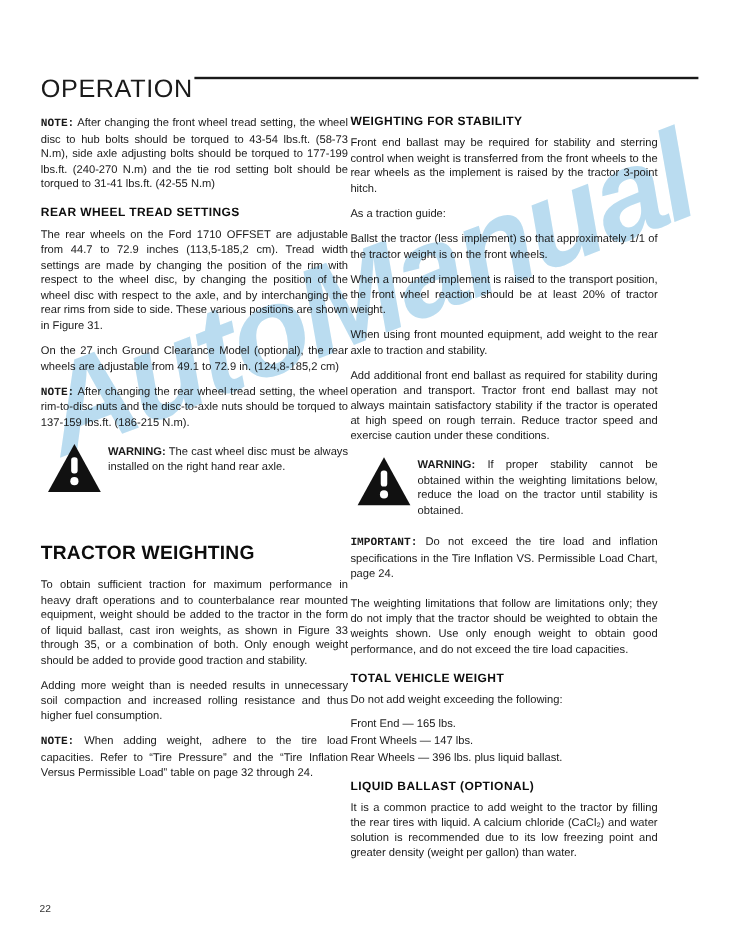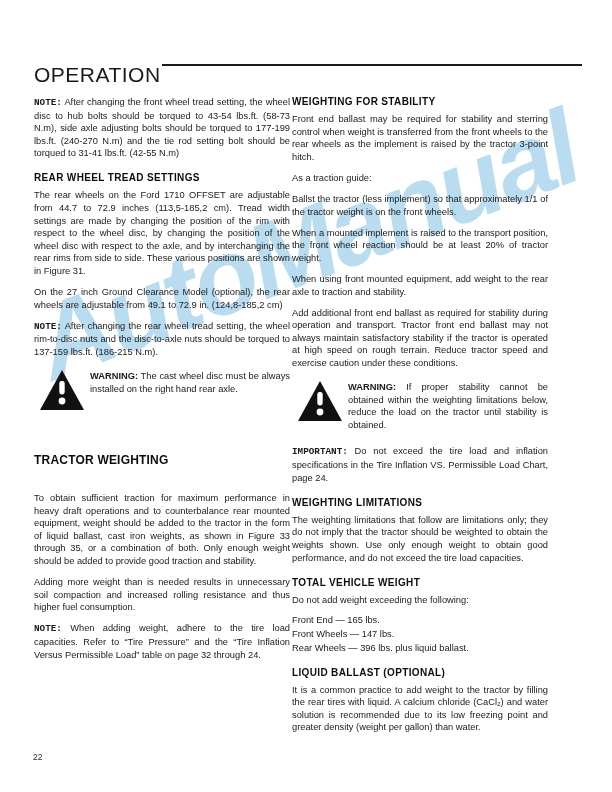--- a/index.html
+++ b/index.html
@@ -105,23 +105,23 @@
     font-family: Liberation Mono, monospace;
   }
   .section-head {
     font-size: 10px;
     font-weight: bold;
     letter-spacing: 0.35px;
     margin: 0 0 6px 0;
     color: #0d0d0d;
   }
   .section-head.big {
-    font-size: 12px;
+    font-size: 16px;
     letter-spacing: 0.2px;
-    margin-bottom: 25px;
+    margin-bottom: 10px;
   }
   .spacer-sm { height: 4px; }
   .spacer-lg { height: 26px; }
 
   .plainline {
     font-size: 9.3px;
     line-height: 13px;
     margin: 0 0 1px 0;
     text-align: left;
   }
@@ -242,21 +242,20 @@
       </div>
       <div class="w-text"><span class="lead">WARNING:</span><span> If proper stability cannot be obtained within the weighting limitations below, reduce the load on the tractor until stability is obtained.</span></div>
     </div>
 
     <div class="spacer-sm"></div>
 
     <p class="para"><span class="lead">IMPORTANT:</span><span> Do not exceed the tire load and inflation specifications in the Tire Inflation VS. Permissible Load Chart, page 24.</span></p>
 
     <div class="spacer-sm"></div>
 
-    <h2 class="section-head">WEIGHTING LIMITATIONS</h2>
 
     <p class="para">The weighting limitations that follow are limitations only; they do not imply that the tractor should be weighted to obtain the weights shown. Use only enough weight to obtain good performance, and do not exceed the tire load capacities.</p>
 
     <div class="spacer-sm"></div>
 
     <h2 class="section-head">TOTAL VEHICLE WEIGHT</h2>
 
     <p class="plainline" style="margin-bottom:7px;">Do not add weight exceeding the following:</p>
 
     <p class="plainline">Front End — 165 lbs.</p>

